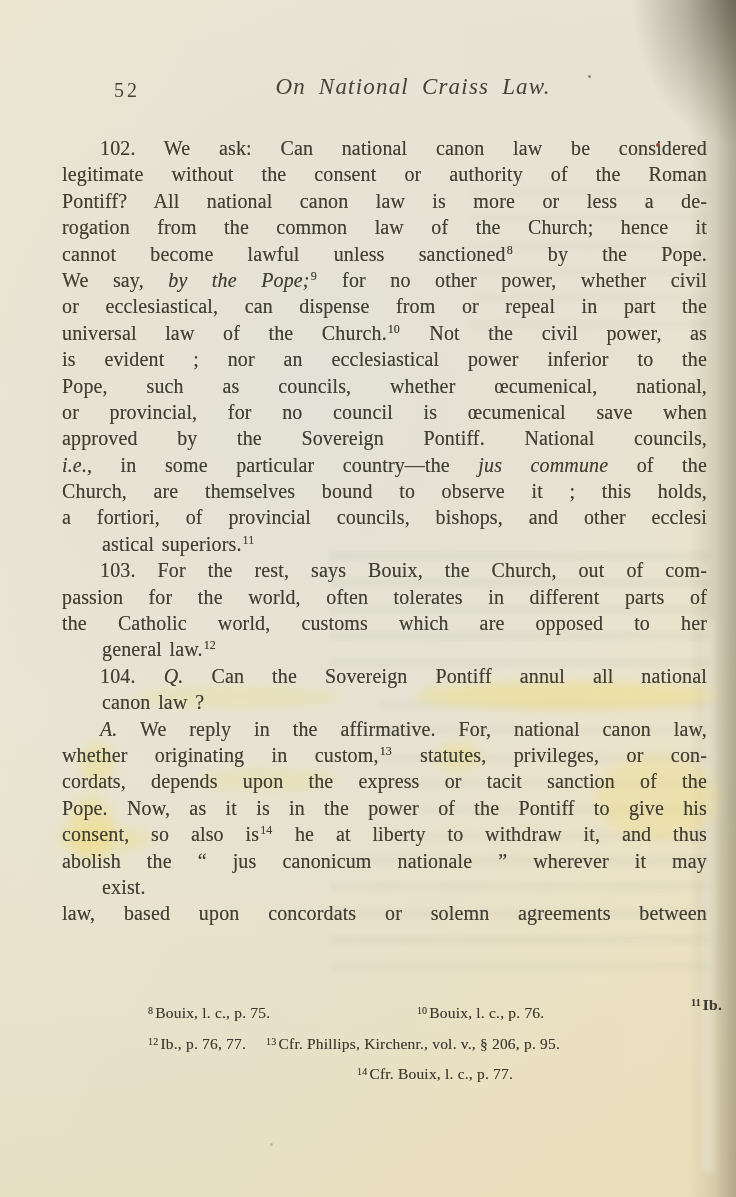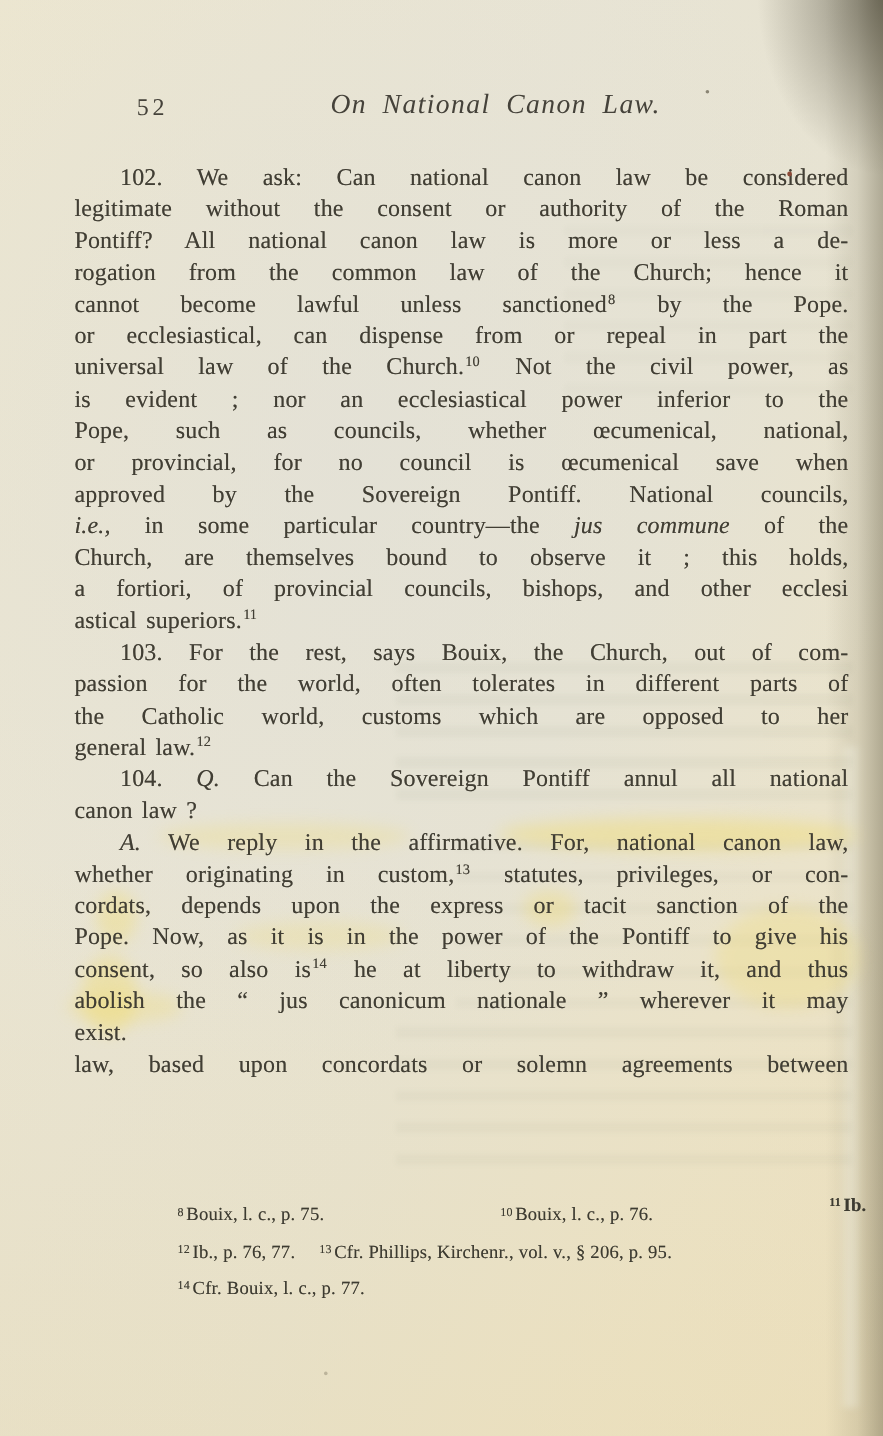--- a/index.html
+++ b/index.html
@@ -23,29 +23,29 @@
     filter:blur(3px);}
   
   .pagenum{position:absolute;left:114px;top:79px;font-size:20px;letter-spacing:3px;color:#45423a;}
   .title{position:absolute;left:97px;top:74px;width:632px;text-align:center;
     font-style:italic;font-size:23px;letter-spacing:1.2px;word-spacing:6px;color:#45423a;}
   
   .bodytext{position:absolute;left:62px;top:135px;width:645px;
     font-size:20px;line-height:26.4px;letter-spacing:.15px;word-spacing:2.5px;
     text-shadow:0 0 .5px rgba(62,58,48,.55);}
   .line{text-align:justify;text-align-last:justify;height:26.4px;}
-  .line.last{text-align-last:left;}
+  .line.last{text-align-last:left;margin-left:40px;}
   .line.indent{text-indent:38px;}
   .i{font-style:italic;}
   .line .sup{font-size:12px;position:relative;top:-7px;letter-spacing:0;margin:0 1px;}
   
   .footnotes{position:absolute;left:148px;top:1002px;width:574px;
     font-size:15.5px;letter-spacing:.2px;color:#3d3b31;
     text-shadow:0 0 .4px rgba(62,58,48,.5);}
-  .fnrow{height:30.5px;line-height:21px;}
+  .fnrow{height:30.5px;line-height:21px;text-align:center;}
   .fnrow1{display:flex;justify-content:space-between;}
   .fnrow2{display:flex;gap:20px;}
   .fn-entry{white-space:nowrap;}
   .fn-entry.raised{transform:translateY(-8px);font-weight:600;}
   .footnotes .sup{font-size:10px;position:relative;top:-4px;margin-right:2px;}
   
   .hl{position:absolute;background:#f1dc6d;border-radius:50%;filter:blur(6px);}
   .hl1{left:132px;top:686px;width:210px;height:22px;opacity:.26;}
   .hl2{left:415px;top:682px;width:300px;height:27px;opacity:.42;}
   .hl3{left:80px;top:742px;width:34px;height:44px;opacity:.35;}
@@ -84,28 +84,29 @@
   <div class="hl hl1"></div>
   <div class="hl hl2"></div>
   <div class="hl hl3"></div>
   <div class="hl hl4"></div>
   <div class="hl hl5"></div>
   <div class="hl hl6"></div>
   <div class="hl hl7"></div>
   <div class="hl hl8"></div>
 
   <span class="pagenum">52</span>
-  <div class="title">On National Canon Law.</div>
+  <div class="title">On National Craiss Law.</div>
 
   <div class="bodytext">
       <div class="line indent"><span>102. We ask: Can national canon law be considered</span></div>
       <div class="line"><span>legitimate without the consent or authority of the Roman</span></div>
       <div class="line"><span>Pontiff? All national canon law is more or less a de-</span></div>
       <div class="line"><span>rogation from the common law of the Church; hence it</span></div>
       <div class="line"><span>cannot become lawful unless sanctioned</span><span class="sup">8</span><span> by the Pope.</span></div>
+      <div class="line"><span>We say, </span><span class="i">by the Pope;</span><span class="sup">9</span><span> for no other power, whether civil</span></div>
       <div class="line"><span>or ecclesiastical, can dispense from or repeal in part the</span></div>
       <div class="line"><span>universal law of the Church.</span><span class="sup">10</span><span> Not the civil power, as</span></div>
       <div class="line"><span>is evident ; nor an ecclesiastical power inferior to the</span></div>
       <div class="line"><span>Pope, such as councils, whether œcumenical, national,</span></div>
       <div class="line"><span>or provincial, for no council is œcumenical save when</span></div>
       <div class="line"><span>approved by the Sovereign Pontiff. National councils,</span></div>
       <div class="line"><span class="i">i.e.,</span><span> in some particular country—the </span><span class="i">jus commune</span><span> of the</span></div>
       <div class="line"><span>Church, are themselves bound to observe it ; this holds,</span></div>
       <div class="line"><span>a fortiori, of provincial councils, bishops, and other ecclesi</span></div>
       <div class="line last"><span>astical superiors.</span><span class="sup">11</span></div>

